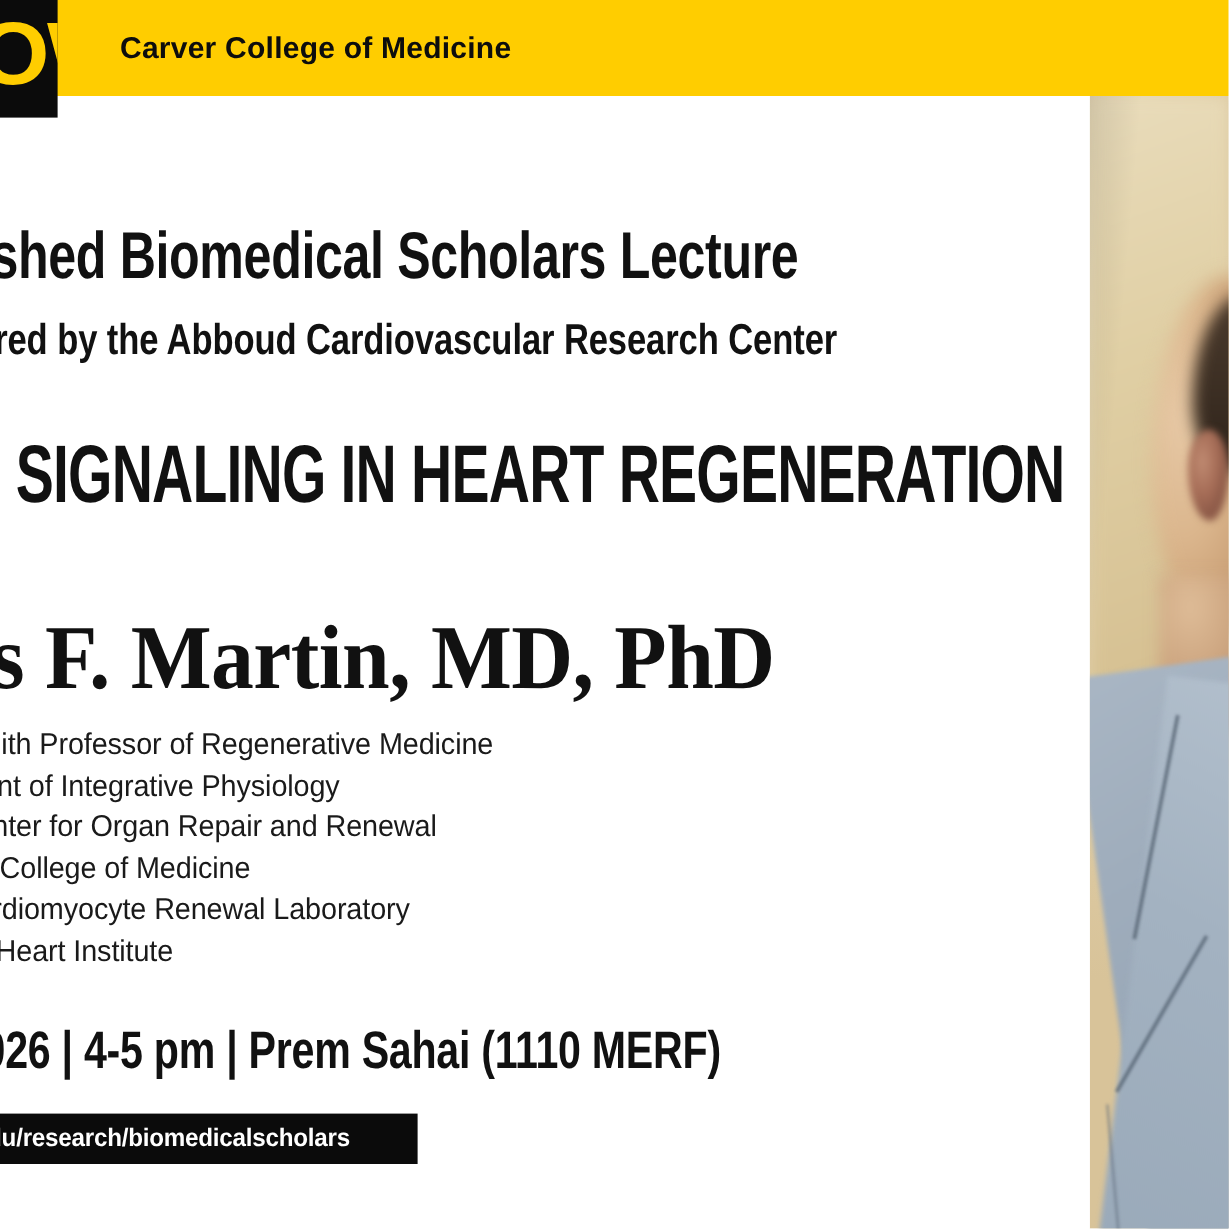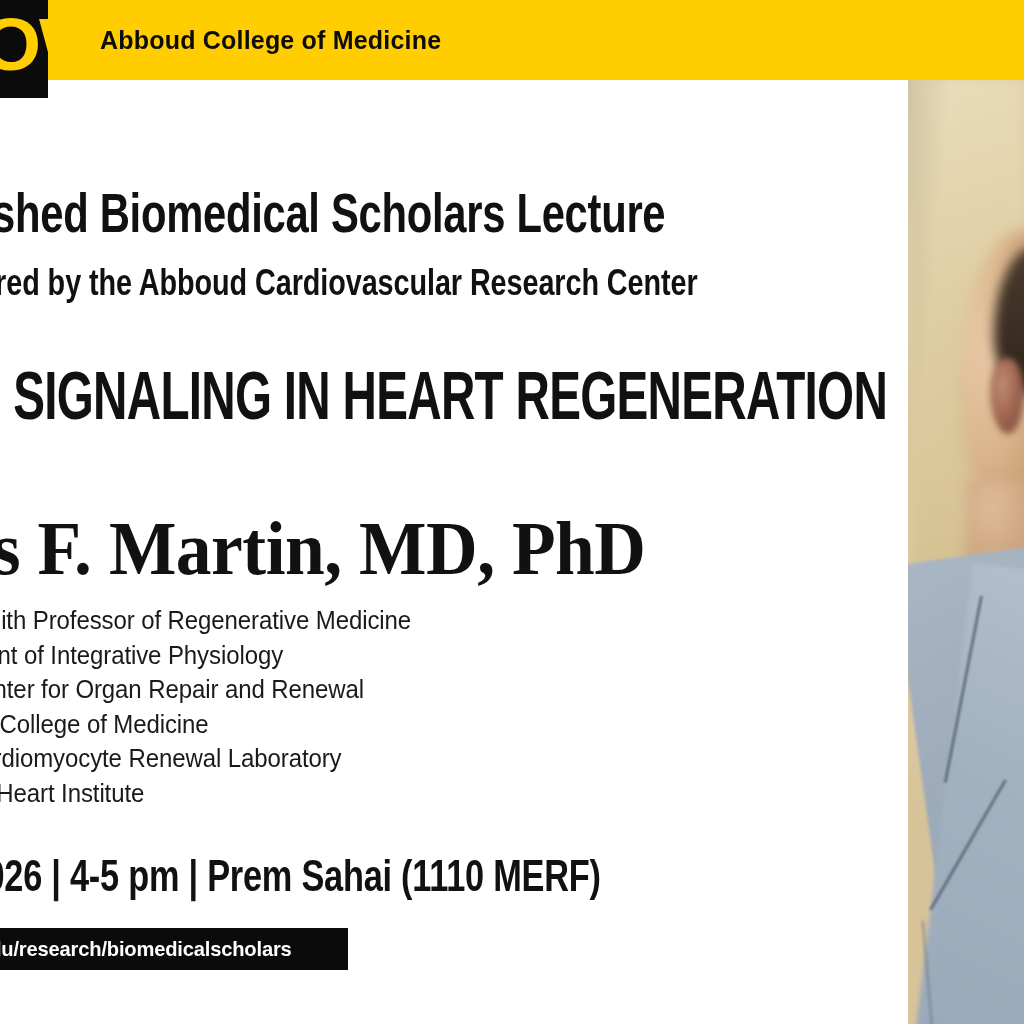--- a/index.html
+++ b/index.html
@@ -342,21 +342,21 @@
     <div class="ph-neck"></div>
     <div class="ph-jacket"></div>
     <div class="ph-jacket-2"></div>
     <div class="ph-lapel"></div>
     <div class="ph-lapel-2"></div>
     <div class="ph-seam"></div>
     <div class="ph-shadow"></div>
   </div>
 
   <div id="header-bar">
-    <div id="header-title">Abboud College of Medicine</div>
+    <div id="header-title">Carver College of Medicine</div>
   </div>
 
   <div id="logo-block">
     <div id="logo-mark">IOWA</div>
   </div>
 
   <div id="content">
 
     <div class="line-clip" id="series-title">Distinguished Biomedical Scholars Lecture</div>
 

